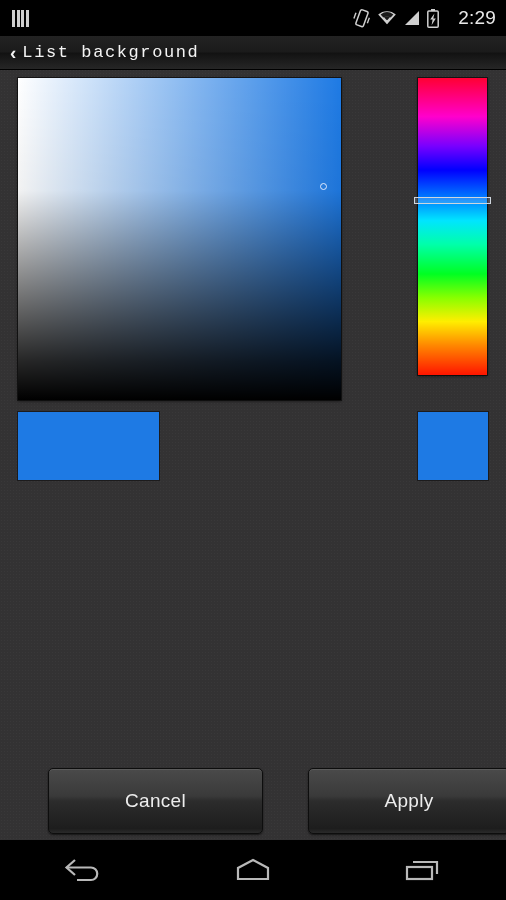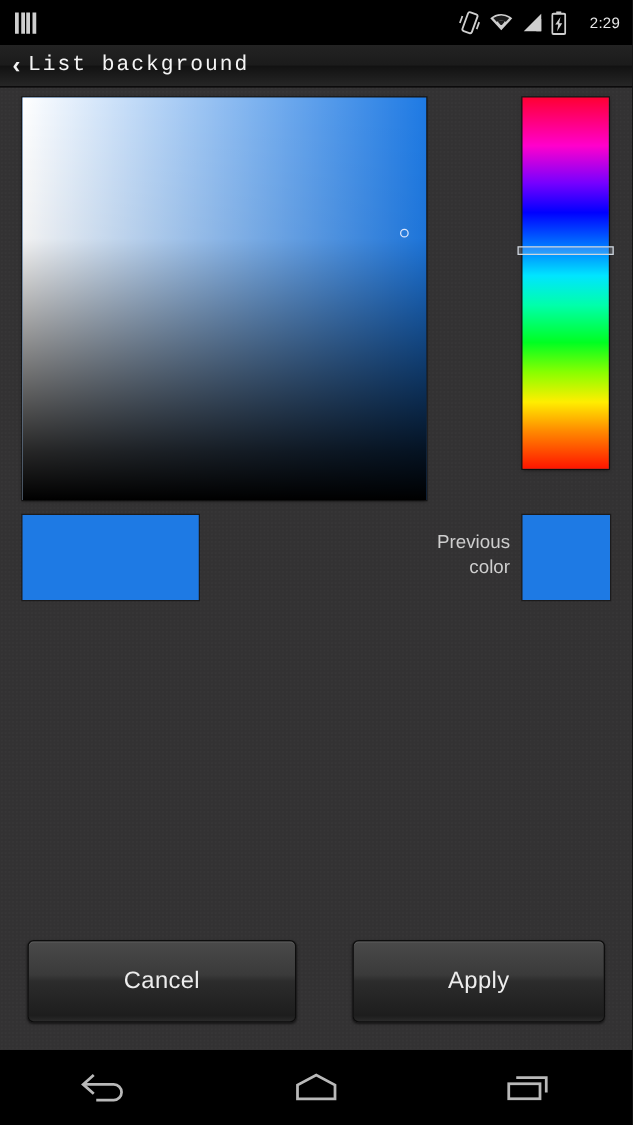--- a/index.html
+++ b/index.html
@@ -59,21 +59,21 @@
     height: 17px;
   }
   .sb-bars i {
     display: block;
     width: 3px; height: 17px;
     background: #cfcfcf;
   }
   .icon-svg { display: block; }
   .sb-time {
     color: #e8e8e8;
-    font-size: 12px;
+    font-size: 19px;
     letter-spacing: .2px;
     margin-left: 12px;
   }
 
   
   #actionbar {
     position: absolute;
     left: 0; top: 36px;
     width: 506px; height: 34px;
     background: linear-gradient(180deg, #232323 0%, #1b1b1b 48%, #121212 52%, #262626 100%);
@@ -177,34 +177,35 @@
   }
 
   
   #buttonbar {
     position: absolute;
     left: 0; top: 752px;
     width: 506px; height: 62px;
   }
   .btn {
     position: absolute;
-    top: 0;
+    top: 16px;
     height: 66px;
     border: 1px solid #0d0d0d;
     border-radius: 5px;
     background: linear-gradient(180deg, #4a4a4a 0%, #3a3a3a 42%, #2c2c2c 50%, #1d1d1d 93%, #2a2a2a 100%);
     box-shadow: inset 0 1px 0 rgba(255,255,255,.10), 0 1px 2px rgba(0,0,0,.6);
     color: #ededed;
     font-size: 19px;
     display: flex;
     align-items: center;
     justify-content: center;
     box-sizing: border-box;
     cursor: pointer;
     letter-spacing: .3px;
+    margin-left: 26px;
   }
   #btn-cancel { left: 22px;  width: 215px; }
   #btn-apply  { left: 282px; width: 202px; }
 
   
   #navbar {
     position: absolute;
     left: 0; top: 840px;
     width: 506px; height: 60px;
     background: #000;
@@ -280,24 +281,20 @@
   <div class="noise"></div>
 
   <div id="sv-square" style="background-color: rgb(30, 122, 228);">
     <div id="sv-cursor"></div>
   </div>
 
   <div id="hue-bar"></div>
   <div id="hue-cursor"></div>
 
   <div id="current-swatch" style="background: rgb(30, 122, 228);"></div>
-  <div id="previous-label">
-    <div>Previous</div>
-    <div>color</div>
-  </div>
   <div id="previous-swatch" style="background: rgb(30, 122, 228);"></div>
 
   <div id="buttonbar">
     <div class="btn" id="btn-cancel">Cancel</div>
     <div class="btn" id="btn-apply">Apply</div>
   </div>
 
   <div id="navbar">
     <div class="nav-btn">
       <svg width="46" height="30" viewBox="0 0 46 30">

